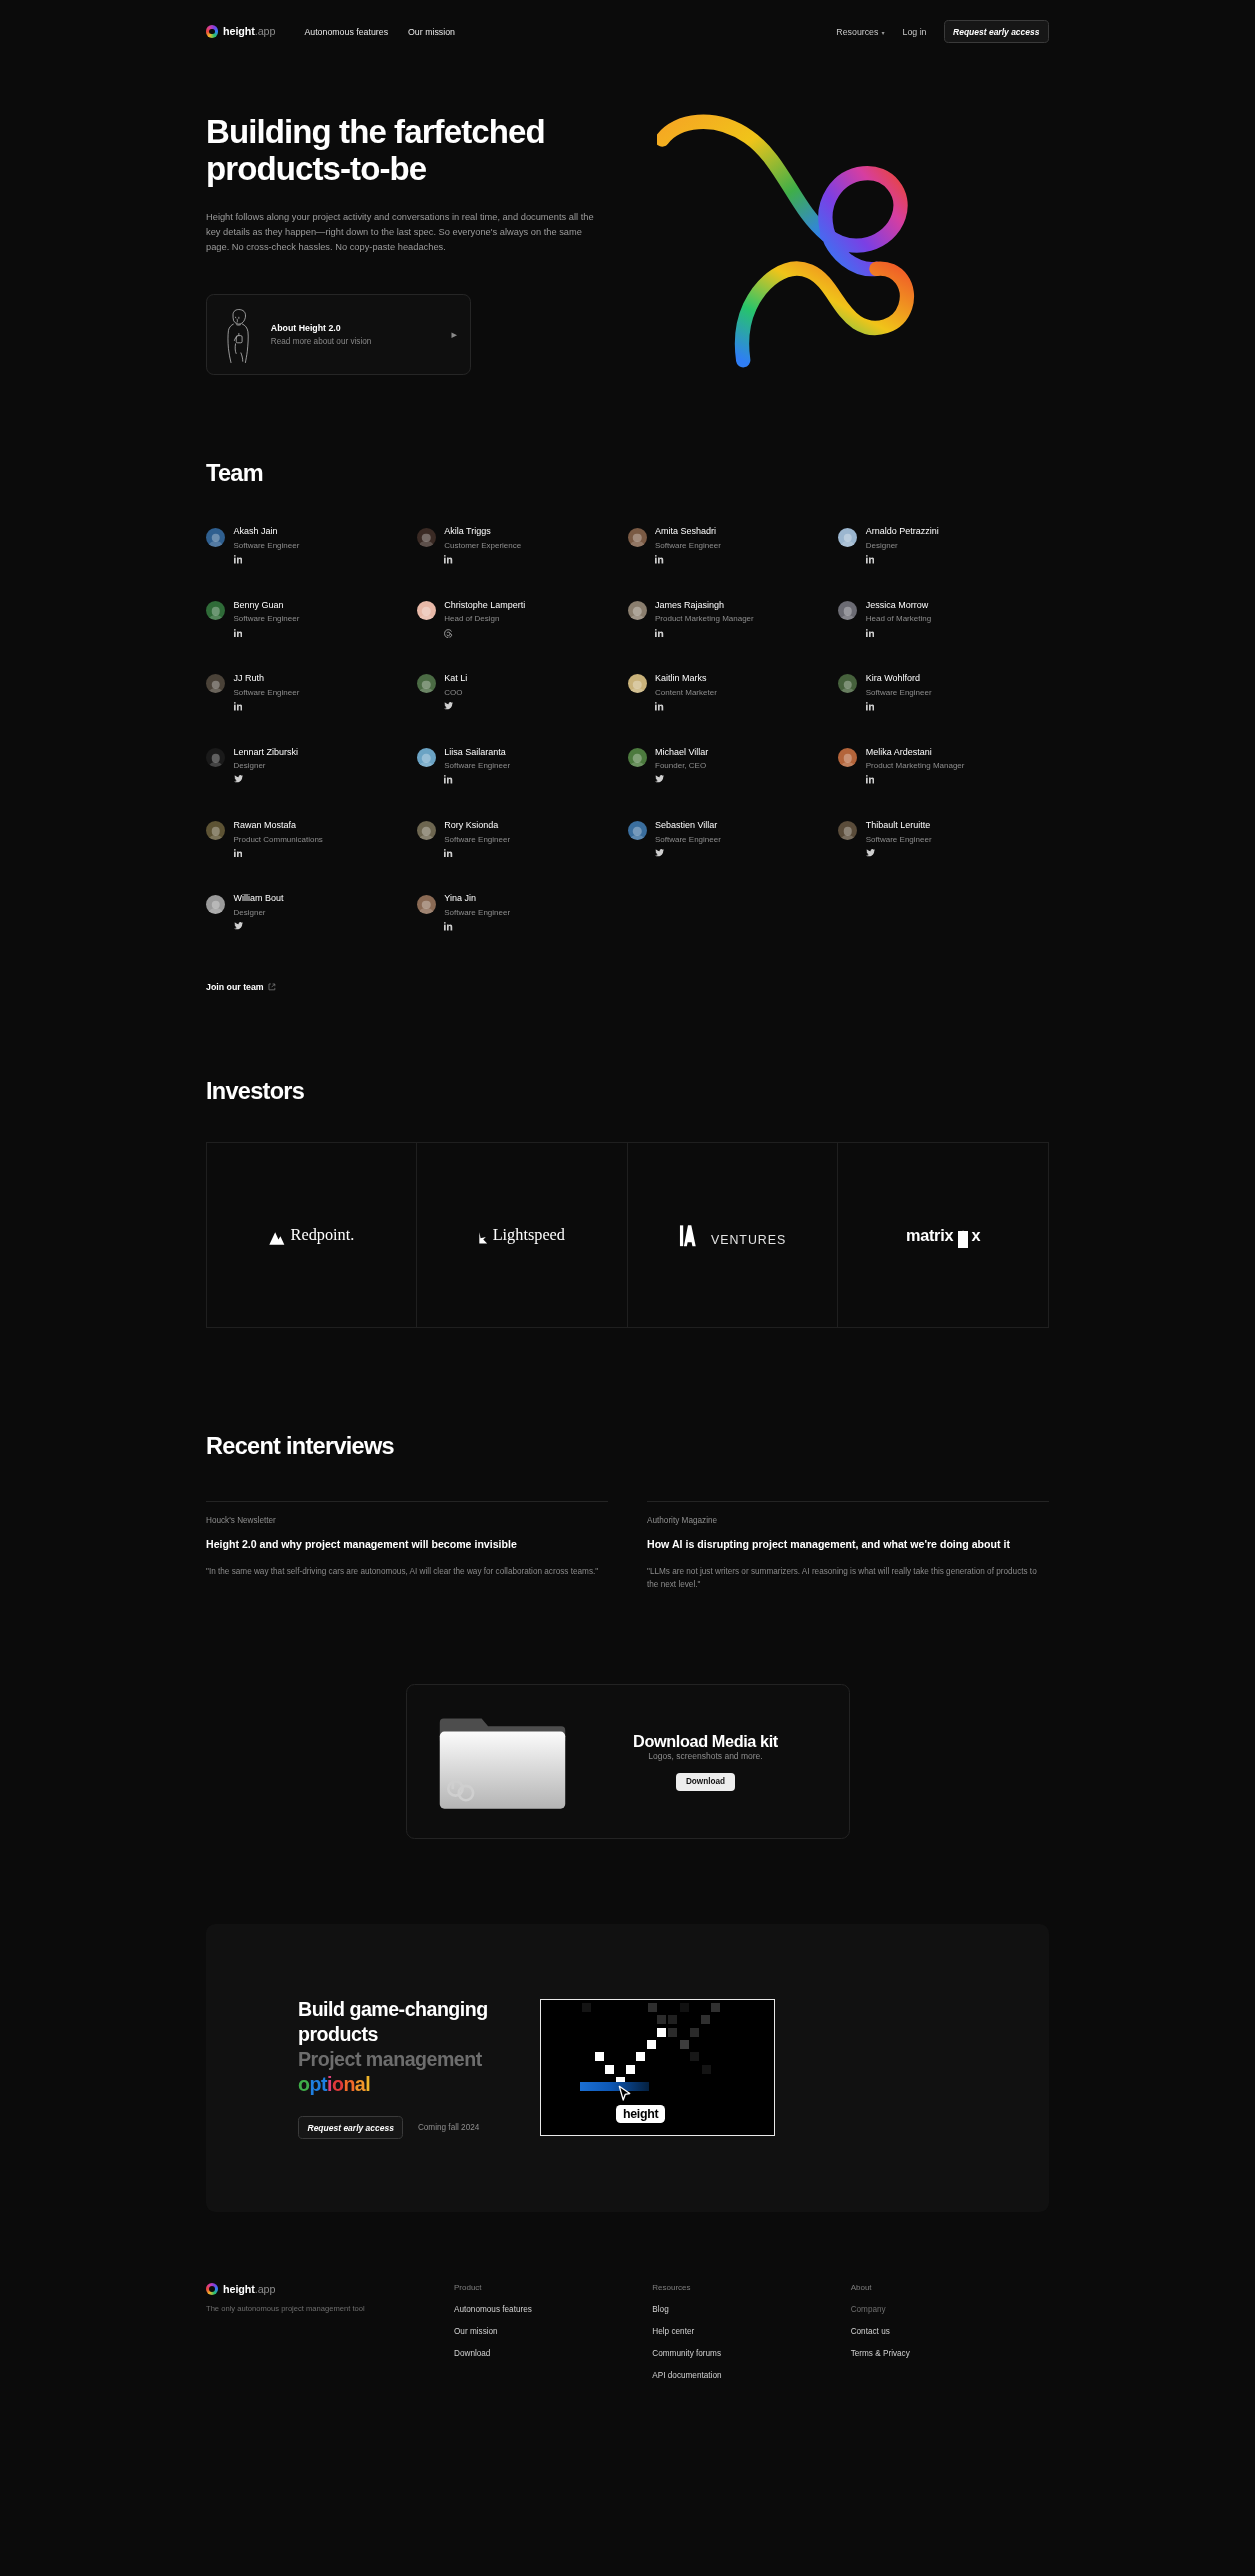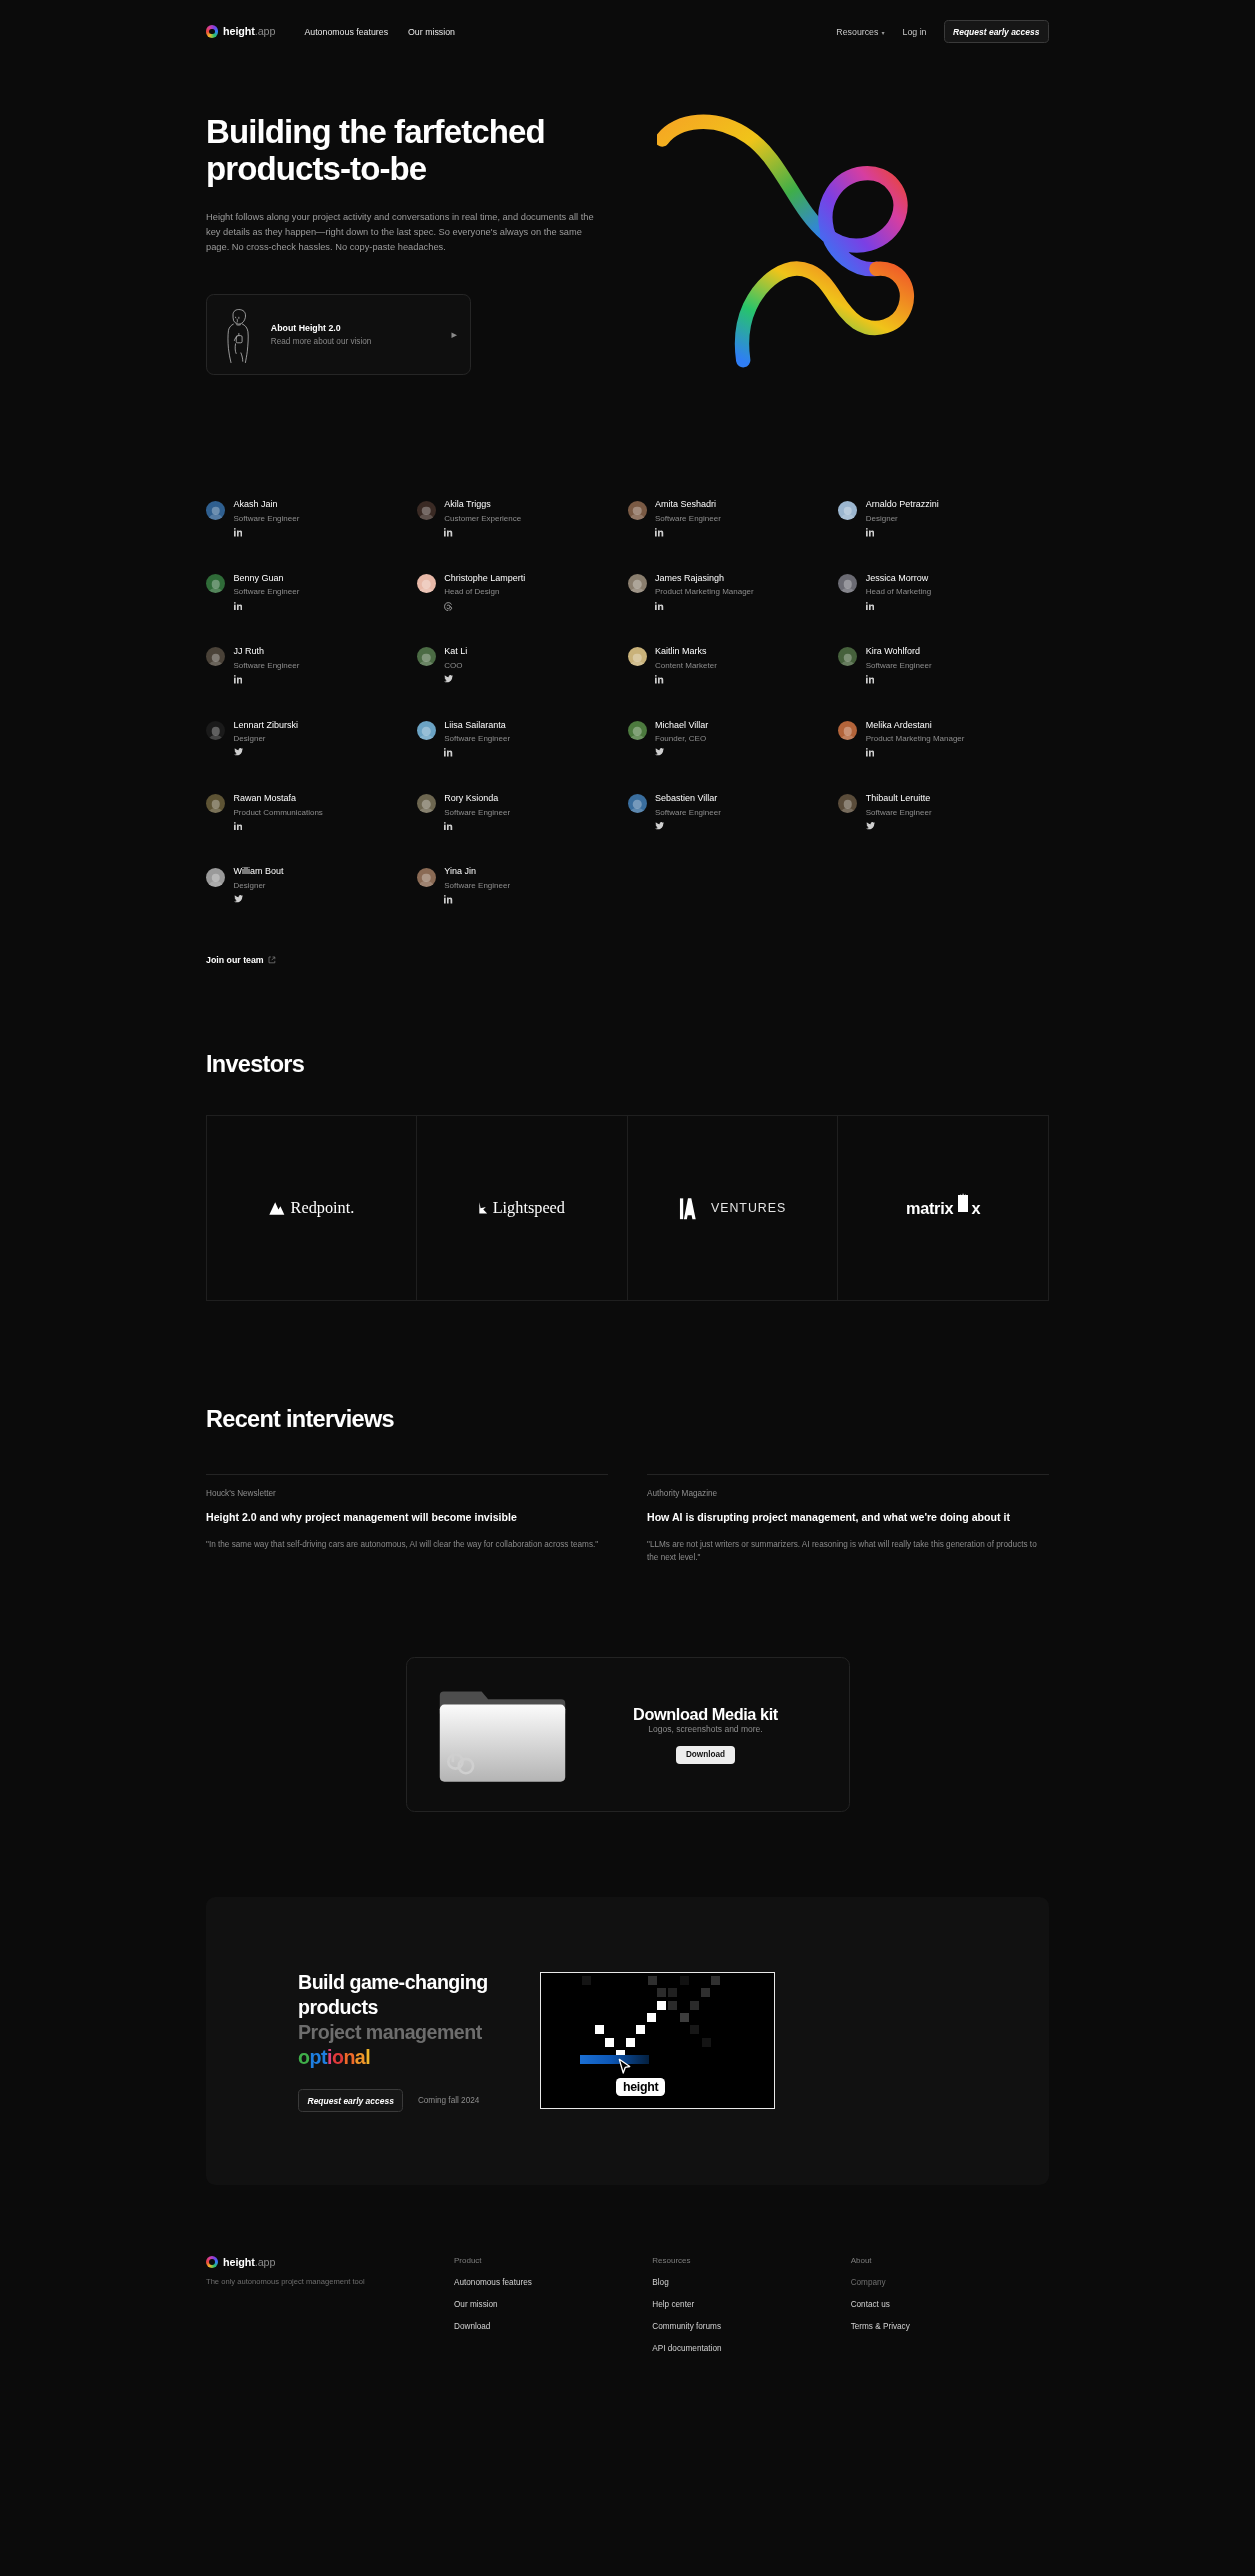--- a/index.html
+++ b/index.html
@@ -85,21 +85,21 @@
   .inv-sect { padding-top:86px; }
   .inv-grid {
     margin-top:37px; display:grid; grid-template-columns:repeat(4,1fr);
     border-top:0.7px solid #1f1f1f; border-bottom:0.7px solid #1f1f1f;
   }
   .inv-cell {
     height:184px; display:flex; align-items:center; justify-content:center;
     border-right:0.7px solid #1f1f1f;
   }
   .inv-cell:first-child { border-left:0.7px solid #1f1f1f; }
-  .inv-logo { font-size:16.3px; color:#fff; display:flex; align-items:center; gap:3.9px; }
+  .inv-logo { font-size:16.3px; color:#fff; display:flex; align-items:flex-end; gap:3.9px; }
 
   
   .int-sect { padding-top:105px; }
   .int-grid { margin-top:41px; display:grid; grid-template-columns:1fr 1fr; gap:39px; }
   .int-card { border-top:0.7px solid #242424; padding-top:14px; }
   .int-src { font-size:8.2px; color:#8f8f8f; }
   .int-title { font-size:10.6px; font-weight:700; margin-top:11.8px; line-height:1.42; }
   .int-quote { font-size:8.2px; color:#8b8b8b; margin-top:13px; line-height:1.62; }
 
   
@@ -223,20 +223,21 @@
             </linearGradient>
           </defs>
           <path d="M8 48C30 18 88 8 140 44c52 36 72 112 120 150" stroke="url(#g1)" stroke-width="22" stroke-linecap="round"></path>
           <path d="M260 194c40 32 96 14 110-28 12-36-16-70-54-66-40 4-66 44-56 86 9 38 44 64 76 60" stroke="url(#g2)" stroke-width="22" stroke-linecap="round"></path>
           <path d="M336 246c34-4 54 28 44 58-10 30-46 42-74 24-30-20-40-64-72-78-36-16-74 16-92 54-12 26-14 54-10 82" stroke="url(#g3)" stroke-width="22" stroke-linecap="round"></path>
         </svg>
       </div>
     </div>
 
     <div class="team-sect">
+      <h2 class="sect">Team</h2>
       <div class="team-grid" id="team-grid">
           <div class="member">
             <div class="avatar" style="background:#2f5f8f;">
               <div style="position:absolute;left:50%;top:54%;transform:translate(-50%,-50%);width:8.5px;height:8.5px;border-radius:50%;background:rgba(255,255,255,.30);"></div>
               <div style="position:absolute;left:50%;bottom:-3.9px;transform:translateX(-50%);width:13.7px;height:9.2px;border-radius:50% 50% 0 0;background:rgba(255,255,255,.18);"></div>
             </div>
             <div>
               <div class="m-name">Akash Jain</div>
               <div class="m-role">Software Engineer</div>
               <a class="m-soc" href="#">

